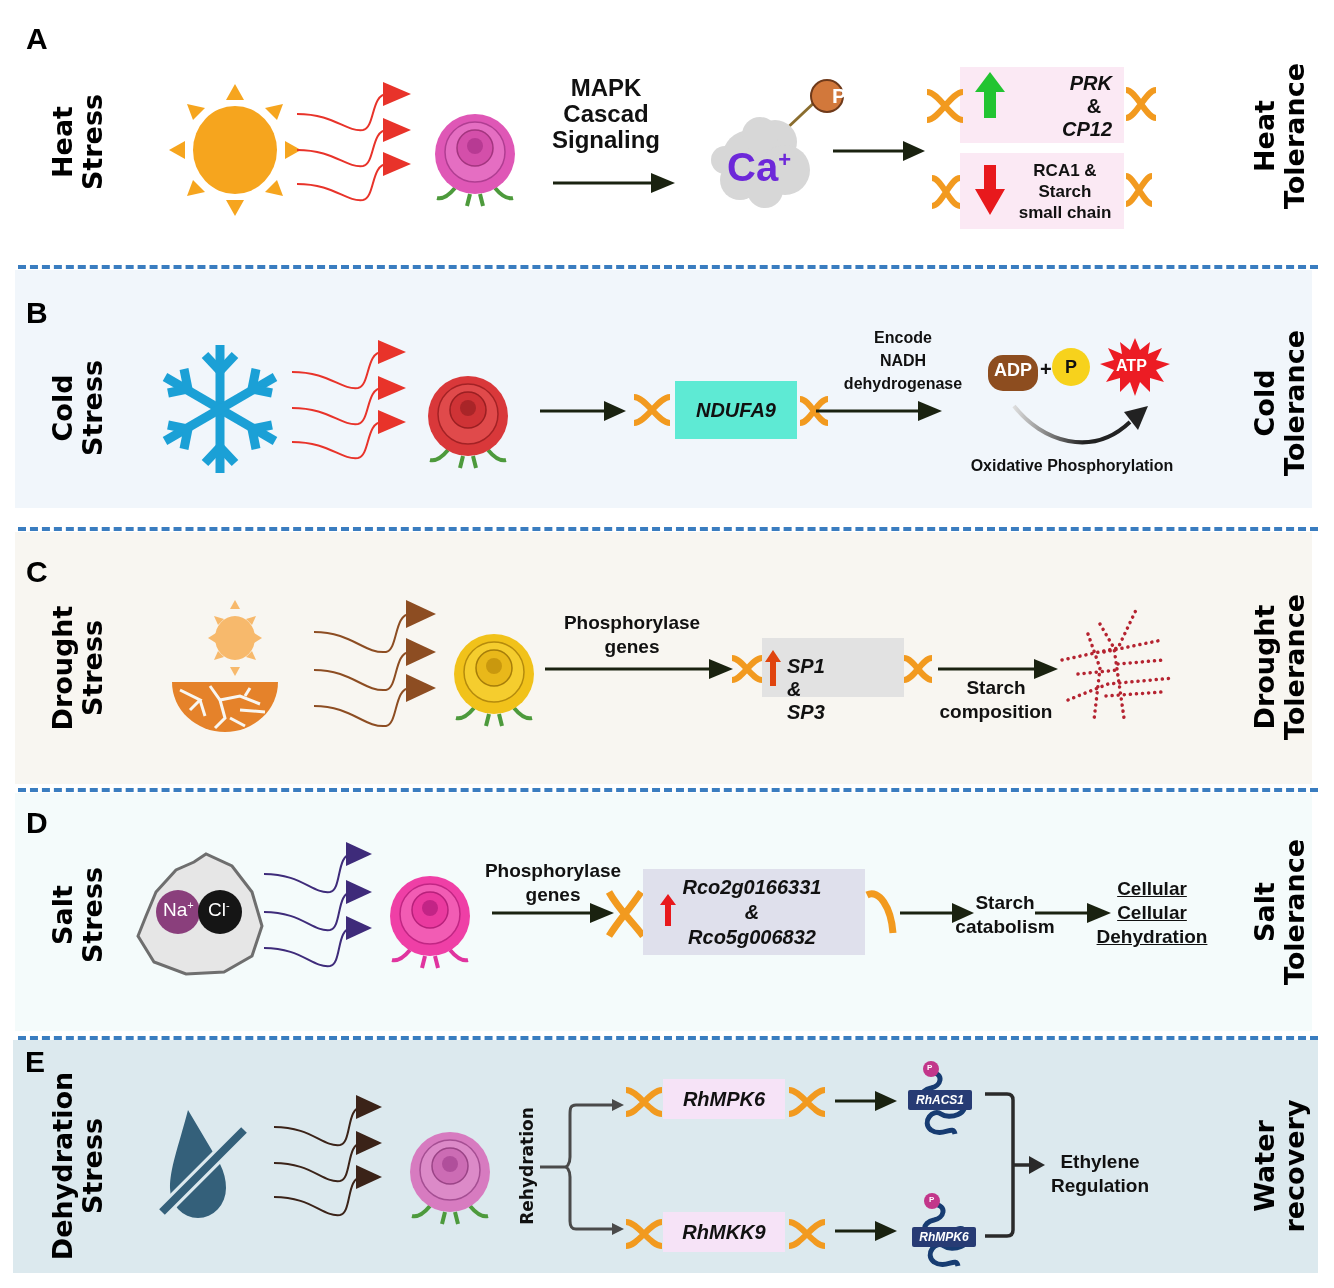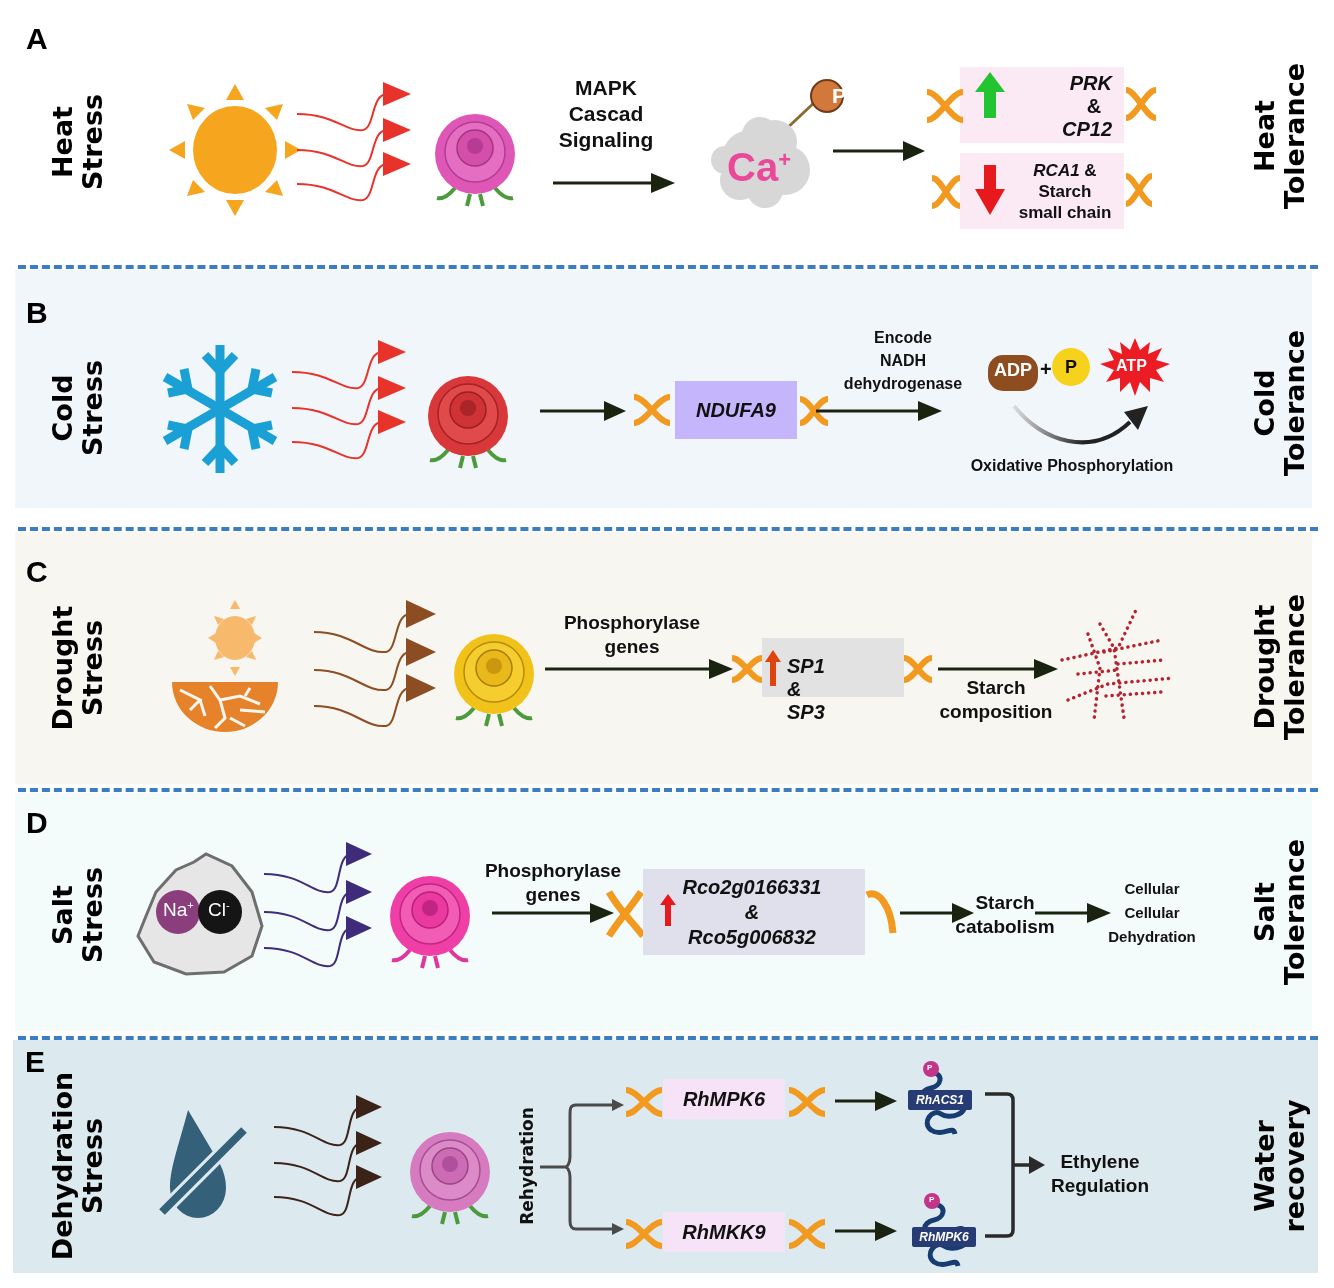--- a/index.html
+++ b/index.html
@@ -62,21 +62,21 @@
   </svg>
 
   <svg style="left:425px;top:108px;" width="100" height="100" viewBox="0 0 100 100">
     <path d="M30,80 Q20,92 12,90 M70,80 Q80,92 88,90 M45,86 L42,98 M55,86 L58,98" stroke="#4d9a3c" stroke-width="4" fill="none"></path>
     <circle cx="50" cy="46" r="40" fill="#df57b6"></circle>
     <circle cx="50" cy="44" r="30" fill="#e56ec2" stroke="#b03e92" stroke-width="1.5"></circle>
     <circle cx="50" cy="40" r="18" fill="#d44faa" stroke="#a3357f" stroke-width="1.5"></circle>
     <circle cx="50" cy="38" r="8" fill="#b73a93"></circle>
   </svg>
 
-  <div class="txt" style="left:606px;top:75px;line-height:26px;font-size:21px;">
+  <div class="txt" style="left:606px;top:75px;line-height:26px;font-size:24px;">
     <div>MAPK</div>
     <div>Cascad</div>
     <div>Signaling</div>
   </div>
   <svg style="left:553px;top:172px;" width="122" height="22">
     <path d="M0,11 L100,10 L100,12 Z" fill="#1a2210"></path>
     <rect x="0" y="9.5" width="100" height="3" fill="#1a2210"></rect>
     <polygon points="98,1 122,11 98,21" fill="#1a2210"></polygon>
   </svg>
 
@@ -87,21 +87,21 @@
         <circle cx="70" cy="62" r="22"></circle>
         <circle cx="80" cy="90" r="25"></circle>
       <circle cx="35" cy="100" r="20"></circle>
         <circle cx="60" cy="110" r="18"></circle>
         <circle cx="20" cy="80" r="14"></circle>
       <circle cx="55" cy="55" r="18"></circle>
     </g>
     <circle cx="122" cy="16" r="16" fill="#d2783b" stroke="#6f3a1a" stroke-width="2"></circle>
   </svg>
   <div class="abs" style="left:832px;top:84px;font-weight:700;font-size:21px;color:#fff;">P</div>
-  <div class="abs" style="left:727px;top:145px;font-weight:700;font-size:40px;color:#ec4899;"><span>Ca</span><sup style="font-size:22px;">+</sup></div>
+  <div class="abs" style="left:727px;top:145px;font-weight:700;font-size:40px;color:#6d28d9;"><span>Ca</span><sup style="font-size:22px;">+</sup></div>
 
   <svg style="left:833px;top:140px;" width="92" height="22">
     <rect x="0" y="9.5" width="72" height="3" fill="#1a2210"></rect>
     <polygon points="70,1 92,11 70,21" fill="#1a2210"></polygon>
   </svg>
 
   <div class="abs" style="left:960px;top:67px;width:164px;height:76px;background:#fbe9f4;"></div>
   <svg style="left:975px;top:72px;" width="30" height="46" viewBox="0 0 30 46">
     <polygon points="15,0 30,20 21,20 21,46 9,46 9,20 0,20" fill="#22c431"></polygon>
   </svg>
@@ -109,21 +109,21 @@
     <div style="font-style:italic;">PRK</div>
     <div style="text-align:center;padding-left:36px;">&amp;</div>
     <div style="font-style:italic;">CP12</div>
   </div>
 
   <div class="abs" style="left:960px;top:153px;width:164px;height:76px;background:#fbe9f4;"></div>
   <svg style="left:975px;top:165px;" width="30" height="50" viewBox="0 0 30 50">
     <polygon points="9,0 21,0 21,24 30,24 15,50 0,24 9,24" fill="#e8191c"></polygon>
   </svg>
   <div class="abs" style="left:1010px;top:160px;width:110px;text-align:center;font-weight:700;font-size:17px;line-height:21px;">
-    <div><span style="font-style:italic;">RCA1</span><span> &amp;</span></div>
+    <div><span style="">RCA1</span><span> &amp;</span></div>
     <div>Starch</div>
     <div>small chain</div>
   </div>
 
   <svg style="left:925px;top:88px;" width="40" height="36" viewBox="0 0 40 36">
       <path d="M2,4 C14,4 26,32 38,32 M2,32 C14,32 26,4 38,4" stroke="#f29a1f" stroke-width="6" fill="none"></path>
     </svg>
   <svg style="left:1124px;top:86px;" width="34" height="36" viewBox="0 0 34 36">
       <path d="M2,4 C12,4 22,32 32,32 M2,32 C12,32 22,4 32,4" stroke="#f29a1f" stroke-width="6" fill="none"></path>
     </svg>
@@ -184,21 +184,21 @@
     <circle cx="50" cy="38" r="8" fill="#a92528"></circle>
   </svg>
 
   <svg style="left:540px;top:400px;" width="86" height="22">
     <rect x="0" y="9.5" width="66" height="3" fill="#1a2210"></rect>
     <polygon points="64,1 86,11 64,21" fill="#1a2210"></polygon>
   </svg>
   <svg style="left:632px;top:393px;" width="40" height="34" viewBox="0 0 40 34">
       <path d="M2,30 C14,30 26,4 38,4 M2,4 C14,4 26,30 38,30" stroke="#f29a1f" stroke-width="6" fill="none"></path>
     </svg>
-  <div class="gene-box" style="left:675px;top:381px;width:122px;height:58px;background:#c4b5fd;">NDUFA9</div>
+  <div class="gene-box" style="left:675px;top:381px;width:122px;height:58px;background:#5eead4;">NDUFA9</div>
   <svg style="left:798px;top:395px;" width="32" height="32" viewBox="0 0 32 32">
       <path d="M2,28 C12,28 20,4 30,4 M2,4 C12,4 20,28 30,28" stroke="#f29a1f" stroke-width="6" fill="none"></path>
     </svg>
 
   <div class="txt" style="left:903px;top:326px;line-height:23px;">
     <div>Encode</div>
     <div>NADH</div>
     <div>dehydrogenase</div>
   </div>
   <svg style="left:816px;top:400px;" width="126" height="22">
@@ -397,21 +397,21 @@
     <polygon points="52,1 74,11 52,21" fill="#1a2210"></polygon>
   </svg>
   <div class="txt" style="left:1005px;top:891px;line-height:24px;font-size:19px;">
     <div>Starch</div>
     <div>catabolism</div>
   </div>
   <svg style="left:1035px;top:902px;" width="76" height="22">
     <rect x="0" y="9.5" width="54" height="3" fill="#1a2210"></rect>
     <polygon points="52,1 76,11 52,21" fill="#1a2210"></polygon>
   </svg>
-  <div class="txt" style="left:1152px;top:877px;line-height:24px;font-size:15px;">
+  <div class="txt" style="left:1152px;top:877px;line-height:24px;font-size:19px;text-decoration:underline;">
     <div>Cellular</div>
     <div>Cellular</div>
     <div>Dehydration</div>
   </div>
 </div>
 
 <div class="dash" style="top:1036px;"></div>
 
 <div class="panel-bg" style="left:13px;top:1040px;width:1305px;height:233px;background:#dce9ee;"></div>
 <div class="panel">

